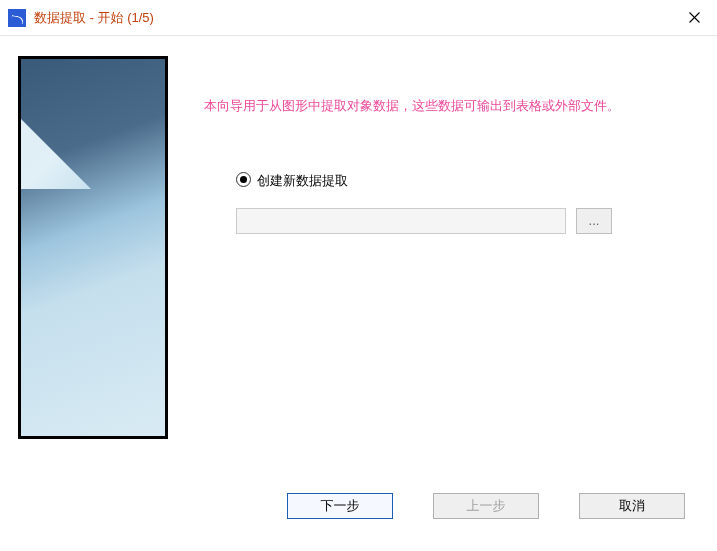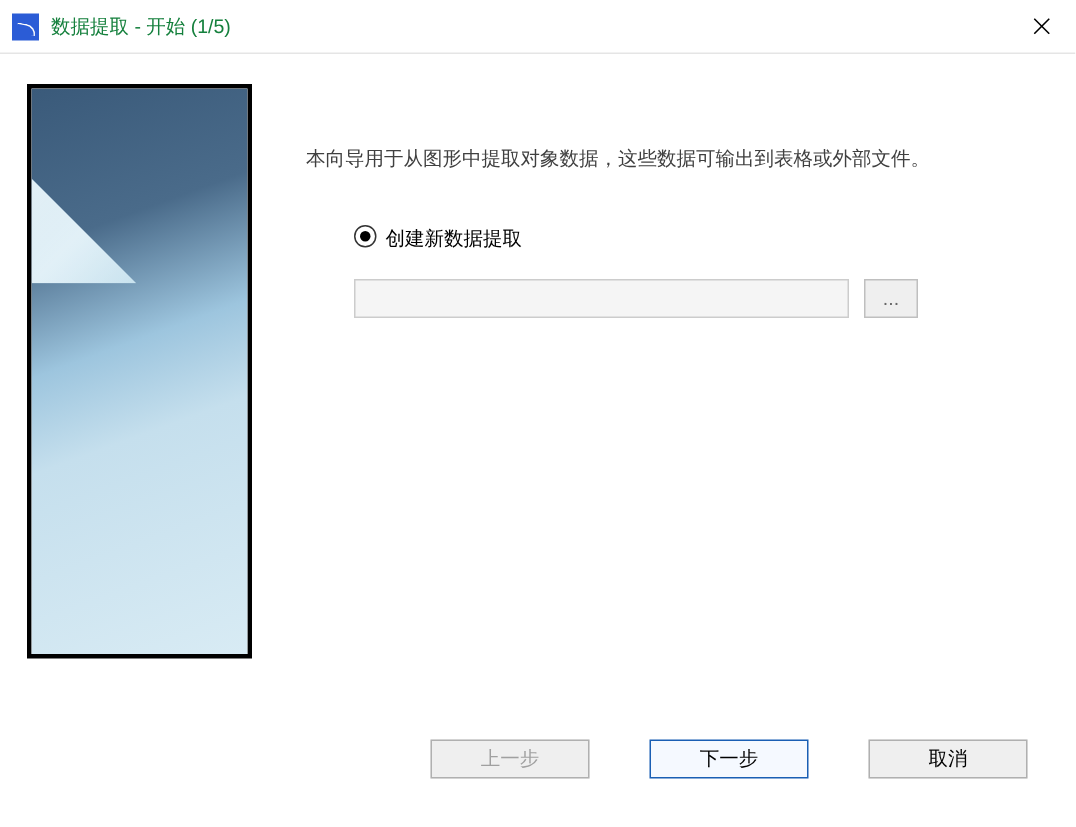--- a/index.html
+++ b/index.html
@@ -34,21 +34,21 @@
       left: 3px; top: 7px;
       width: 12px; height: 6px;
       border: 1.5px solid #fff;
       border-bottom: none;
       border-left: none;
       border-radius: 0 12px 0 0;
       transform: rotate(10deg);
     }
     .title-text {
       font-size: 13px;
-      color: #15803d;
+      color: #c2410c;
     }
     .titlebar-spacer { flex: 1; }
     .close-btn {
       width: 46px;
       height: 36px;
       display: flex;
       align-items: center;
       justify-content: center;
       cursor: pointer;
     }
@@ -87,22 +87,22 @@
       background: linear-gradient(135deg, rgba(255,255,255,0.6), rgba(255,255,255,0));
       clip-path: polygon(0 0, 100% 100%, 0 100%);
     }
     .main-panel {
       flex: 1;
       padding: 40px 20px 0 36px;
     }
     .description {
       font-size: 13px;
       line-height: 1.5;
-      margin-bottom: 34px;
-      color: #404040;
+      margin-bottom: 56px;
+      color: #ec4899;
     }
     .radio-group {
       padding-left: 32px;
     }
     .radio-row {
       display: flex;
       margin-bottom: 28px;
       gap: 6px;
     }
     .radio {
@@ -212,22 +212,22 @@
         <input class="file-input" type="text" disabled="" value="" style="">
         <div class="browse-btn">
           <span>...</span>
         </div>
       </div>
     </div>
   </div>
 </div>
 
 <div class="footer">
+  <button class="wiz-btn default">
+    <span>下一步</span>
+  </button>
   <button class="wiz-btn disabled" disabled="">
     <span>上一步</span>
-  </button>
-  <button class="wiz-btn default">
-    <span>下一步</span>
   </button>
   <button class="wiz-btn">
     <span>取消</span>
   </button>
 </div>
 
 </body></html>

